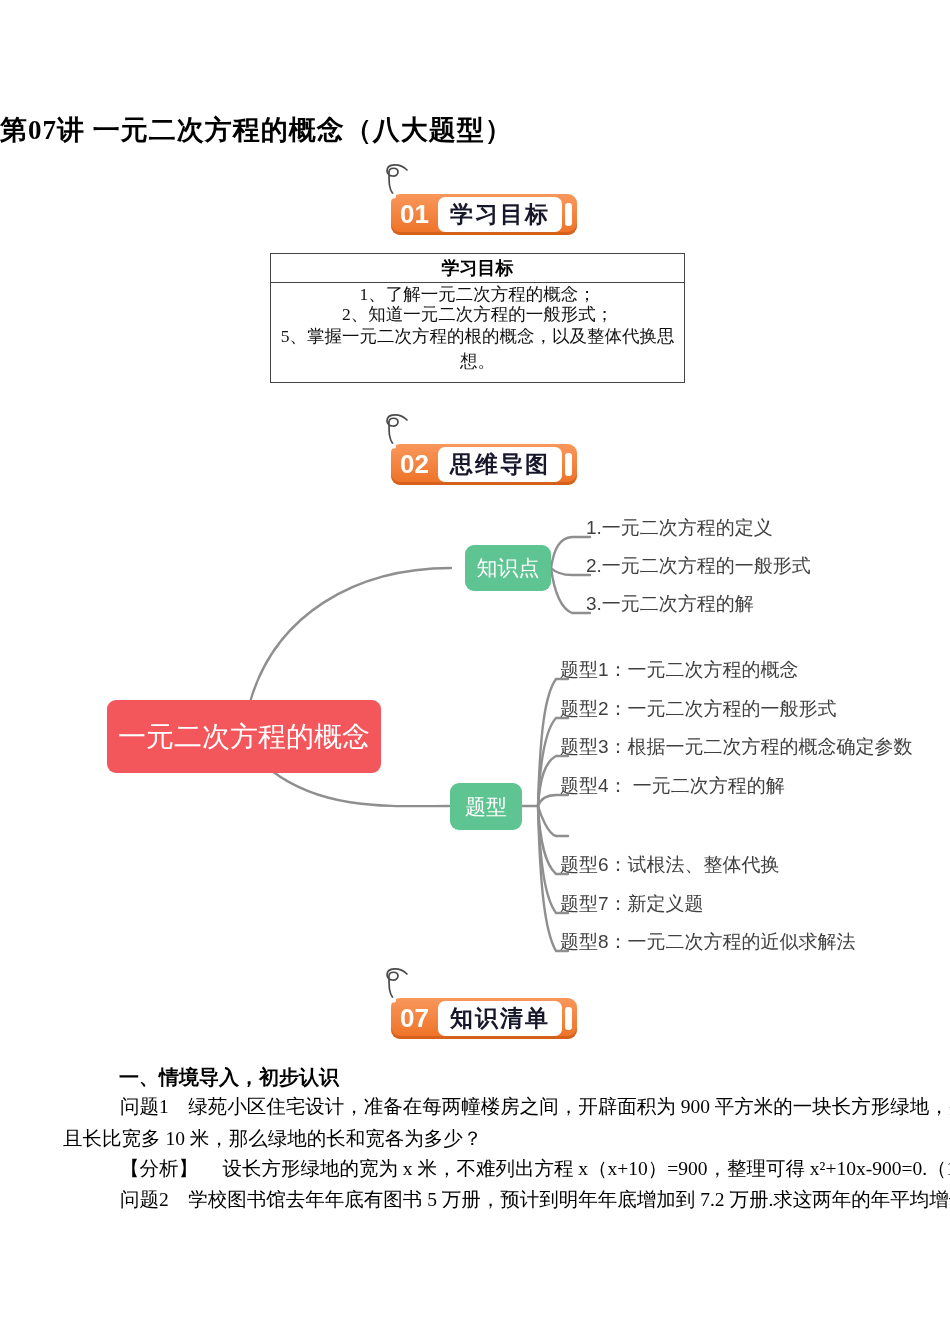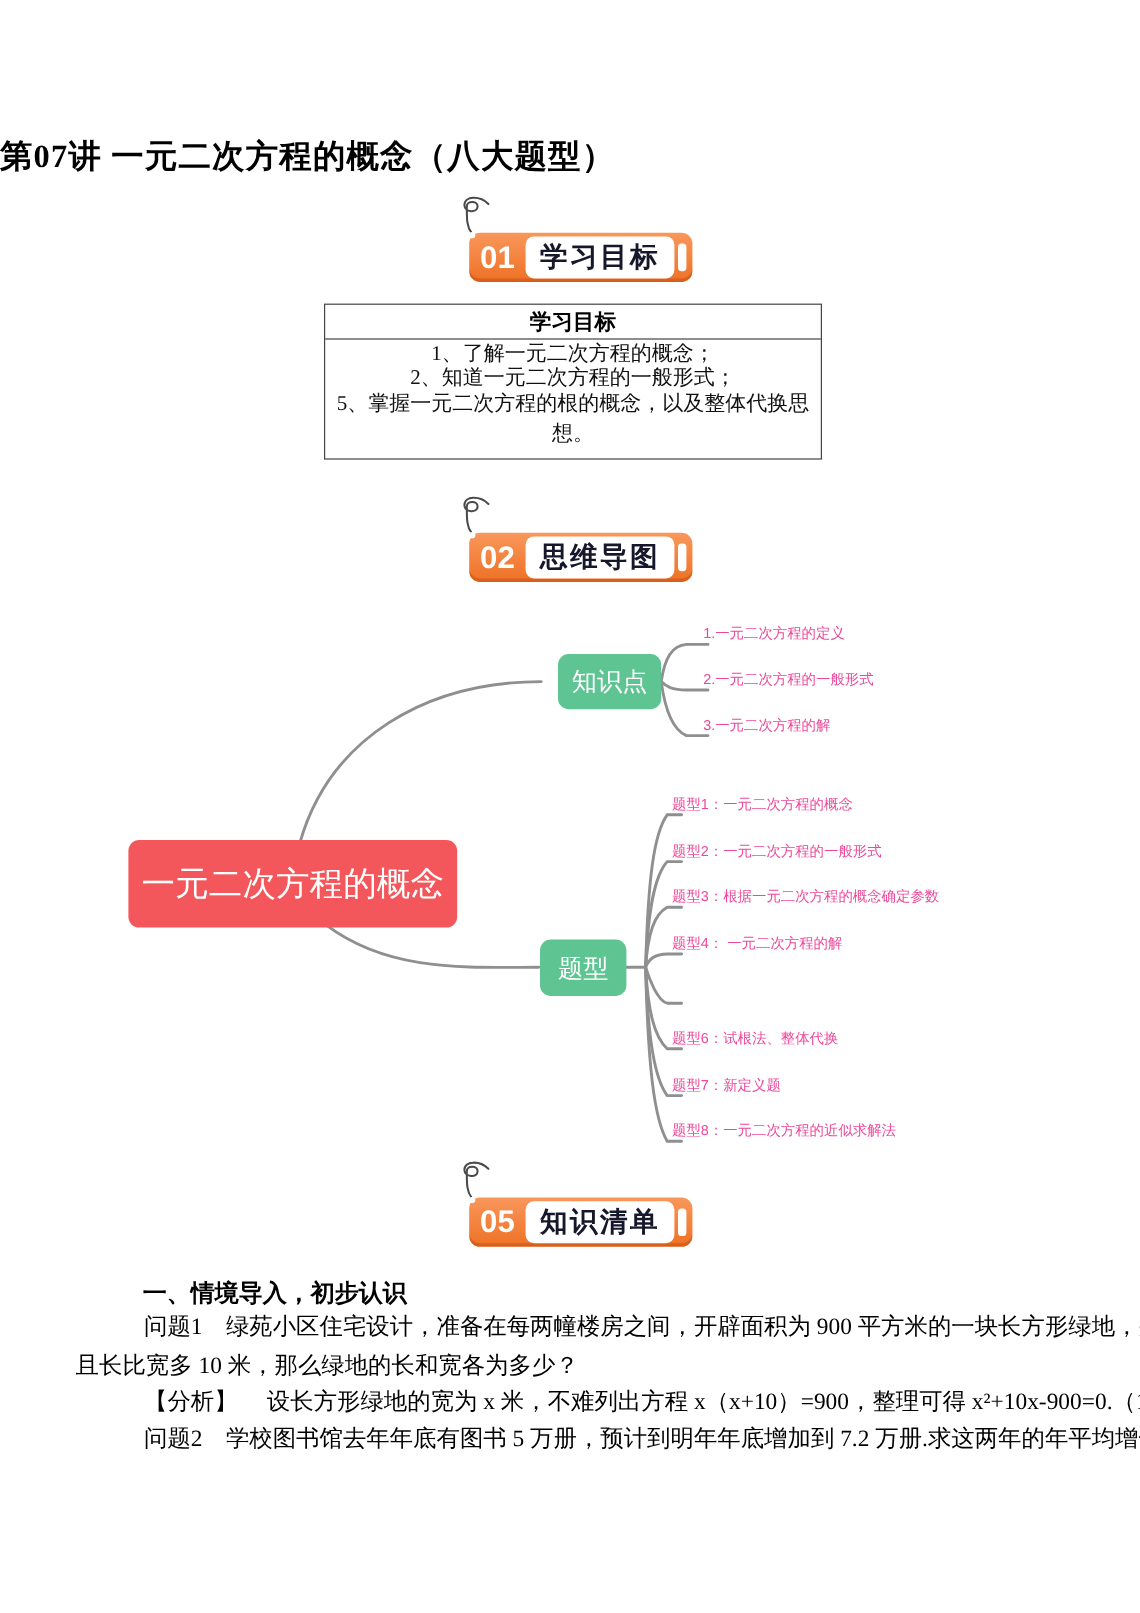--- a/index.html
+++ b/index.html
@@ -35,21 +35,21 @@
   .goal-table .titem.wrap{line-height:25px;}
 
   
   .mm-svg{position:absolute;left:0;top:500px;}
   .mm-node{position:absolute;display:flex;align-items:center;justify-content:center;
            color:#fff;border-radius:9px;
            font-family:"Liberation Sans","DejaVu Sans",sans-serif;}
   .mm-root{left:107px;top:700px;width:274px;height:73px;font-size:28px;}
   .mm-k{left:452px;top:545px;width:86px;height:46px;font-size:21px;margin-left:13px;}
   .mm-t{left:450px;top:783px;width:72px;height:47px;font-size:21px;}
-  .mm-item{position:absolute;height:22px;line-height:22px;font-size:12px;color:#ec4899;
+  .mm-item{position:absolute;height:22px;line-height:22px;font-size:19px;color:#404040;
            white-space:nowrap;font-family:"Liberation Sans","DejaVu Sans",sans-serif;}
   .mm-item.k{left:586px;}
   .mm-item.t{left:560px;}
 
   
   .content-heading{position:absolute;left:119px;top:1064px;font-size:20px;font-weight:700;color:#000;
                    font-family:"Liberation Sans","DejaVu Sans",sans-serif;white-space:nowrap;}
   .para-line{position:absolute;font-size:19.5px;color:#000;white-space:nowrap;height:26px;line-height:26px;}
   .pl-1{left:120px;top:1094px;}
   .pl-2{left:63px; top:1126px;}
@@ -130,21 +130,21 @@
   <div class="mm-item t" style="top:775px">题型4： 一元二次方程的解</div>
   <div class="mm-item t" style="top:854px">题型6：试根法、整体代换</div>
   <div class="mm-item t" style="top:893px">题型7：新定义题</div>
   <div class="mm-item t" style="top:931px">题型8：一元二次方程的近似求解法</div>
 
   <div class="badge" style="top:998px">
     <svg class="squiggle" viewBox="0 0 38 42">
       <path d="M33,9 C26,2 13,2 13,10 C13,16 24,17 24,11 C24,6 15,6 15,11 C15,22 15,28 19,33" fill="none" stroke="#4a4a4a" stroke-width="1.7" stroke-linecap="round"></path>
       <circle cx="19.5" cy="35" r="2.6" fill="#ffffff"></circle>
     </svg>
-    <div class="num">05</div>
+    <div class="num">07</div>
     <div class="pill">知识清单</div>
     <div class="tab"></div>
   </div>
 
   <div class="content-heading">一、情境导入，初步认识</div>
   <div class="para-line pl-1">问题1　绿苑小区住宅设计，准备在每两幢楼房之间，开辟面积为 900 平方米的一块长方形绿地，并</div>
   <div class="para-line pl-2">且长比宽多 10 米，那么绿地的长和宽各为多少？</div>
   <div class="para-line pl-3">【分析】　 设长方形绿地的宽为 x 米，不难列出方程 x（x+10）=900，整理可得 x²+10x-900=0.（1）</div>
   <div class="para-line pl-4">问题2　学校图书馆去年年底有图书 5 万册，预计到明年年底增加到 7.2 万册.求这两年的年平均增长</div>
 

